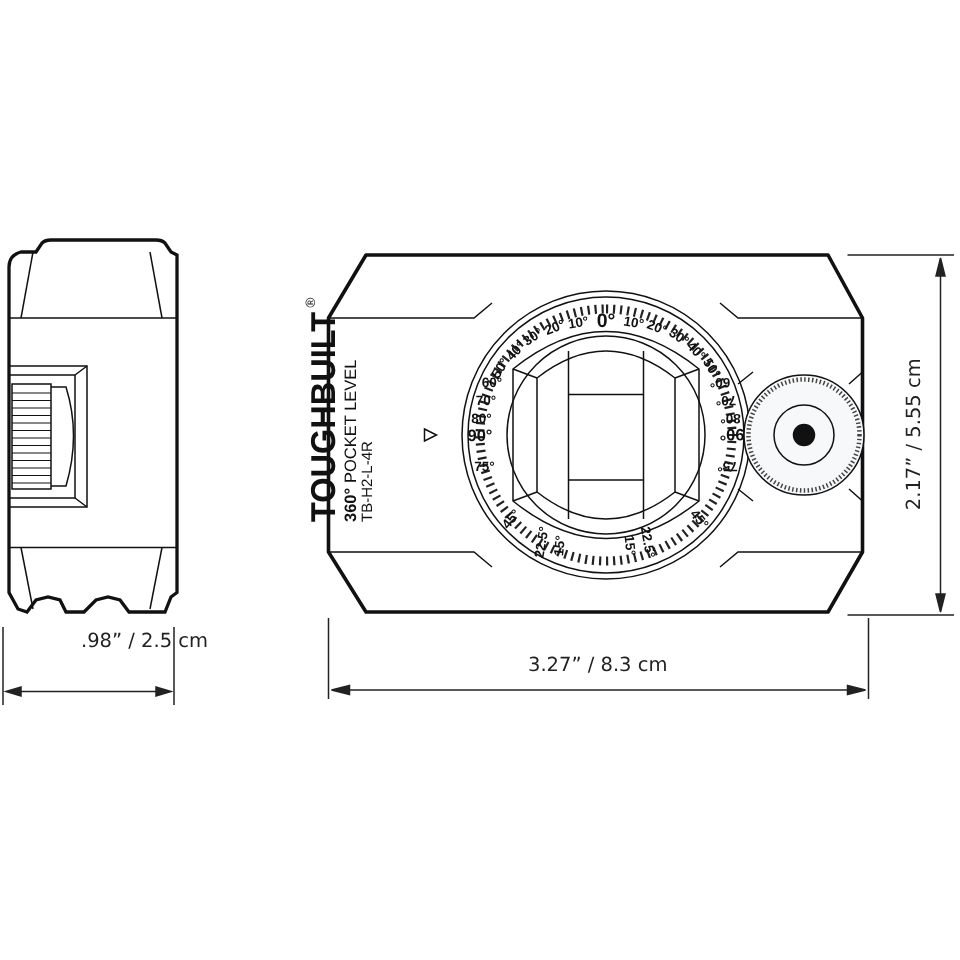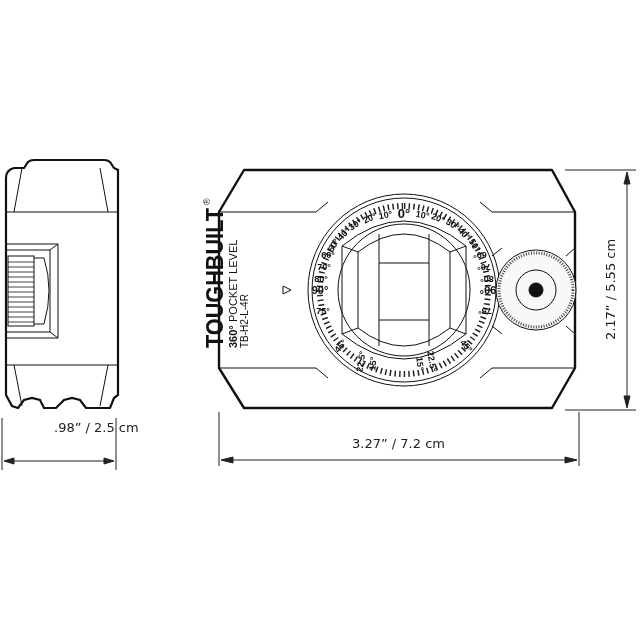--- a/index.html
+++ b/index.html
@@ -142,14 +142,14 @@
   <g stroke="#222" stroke-width="1" fill="#222">
     <line x1="565" y1="170" x2="636" y2="170"></line>
     <line x1="565" y1="410" x2="636" y2="410"></line>
     <line x1="627" y1="174" x2="627" y2="406"></line>
     <polygon points="627,172 624,184 630,184"></polygon>
     <polygon points="627,408 624,396 630,396"></polygon>
   </g>
 </svg>
 
 <div class="dim-label" style="left:10px; top:420px;margin-left:44px;">.98”  /  2.5 cm</div>
-<div class="dim-label" style="left:352px; top:436px;">3.27”  /  7.2 cm</div>
+<div class="dim-label" style="left:352px; top:436px;">3.27”  /  8.3 cm</div>
 <div class="dim-label" style="left:548px; top:282px; transform:rotate(-90deg); transform-origin:center; width:124px; text-align:center;">2.17”  /  5.55 cm</div>
 
 </body></html>

